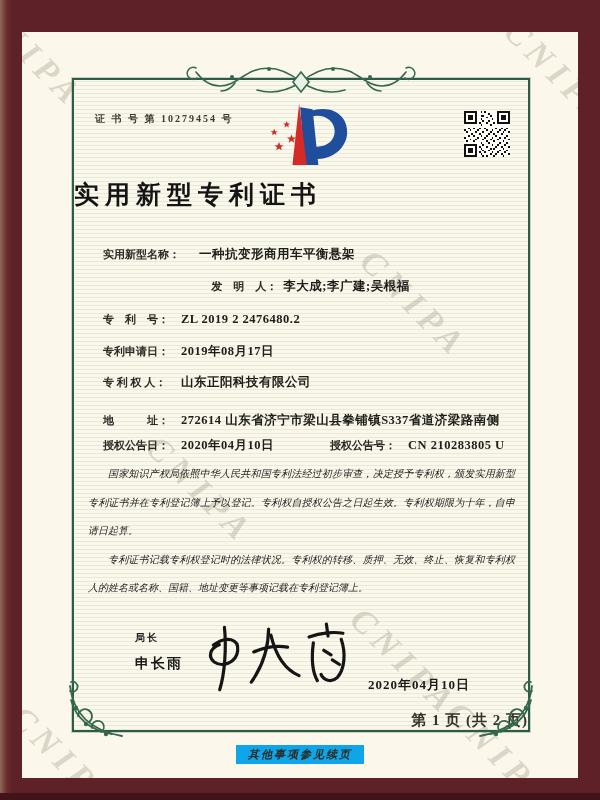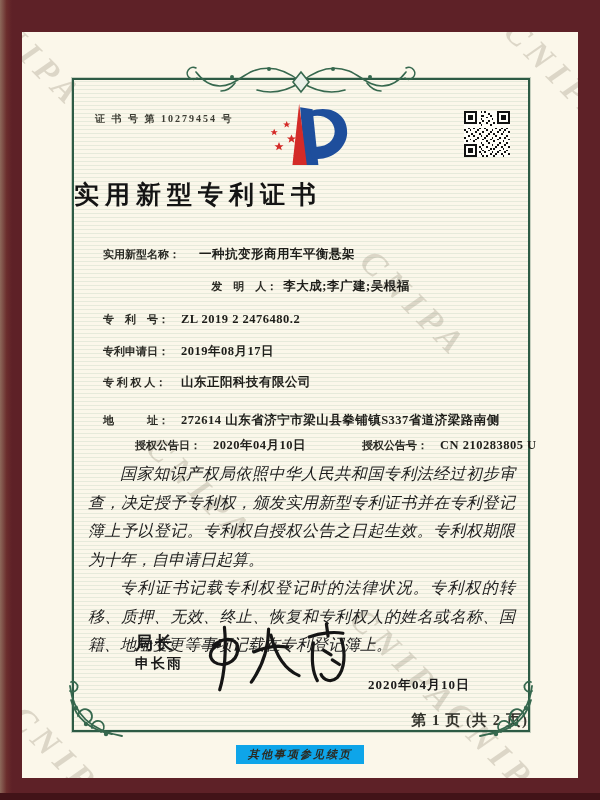--- a/index.html
+++ b/index.html
@@ -43,37 +43,37 @@
     font-size:10px;font-weight:bold;letter-spacing:2px;color:#3c3c33;
   }
   .logo{position:absolute;left:181px;top:20px;}
   .qr{position:absolute;left:390px;top:31px;width:46px;height:46px;}
   .title{
     position:absolute;left:0;right:0;top:98px;
     font-size:25px;font-weight:bold;letter-spacing:6px;color:#141414;
   }
   .field-row{position:absolute;left:29px;right:16px;white-space:nowrap;}
   .r-name{top:164px;} .r-inv{top:196px;text-align:center;} .r-pat{top:229px;} .r-fil{top:261px;}
-  .r-own{top:292px;} .r-adr{top:309px;margin-top:21px;} .r-grant{top:355px;margin-left:32px;}
+  .r-own{top:292px;} .r-adr{top:309px;margin-top:21px;} .r-grant{top:355px;}
   .f-label{
     display:inline-block;width:78px;font-size:11px;font-weight:bold;
     color:#2a2a24;vertical-align:baseline;
   }
   .f-label.wide{width:96px;}
   .f-value{font-size:12.5px;font-weight:bold;color:#1e1e1a;letter-spacing:0.5px;}
   .grant-right{position:absolute;left:227px;top:0;}
   .paras{
     position:absolute;left:14px;right:13px;top:380px;
-    font-size:16px;font-style:italic;color:#1d1d1d;
+    font-size:10px;font-style:italic;color:#1d1d1d;
     line-height:28.5px;text-align:justify;
   }
   .paras p{margin:0;text-indent:2em;}
   .sig-title{position:absolute;left:61px;top:551px;
     font-family:Liberation Sans, sans-serif;
-    font-size:18px;font-weight:bold;color:#1a1a1a;letter-spacing:2px;}
+    font-size:10px;font-weight:bold;color:#1a1a1a;letter-spacing:2px;}
   .sig-name{position:absolute;left:61px;top:575px;
     font-family:Liberation Serif, serif;
     font-size:14px;font-weight:bold;color:#1a1a1a;letter-spacing:2px;}
   .sig-hand{position:absolute;left:118px;top:538px;}
   .issue-date{position:absolute;left:294px;top:596px;
     font-size:13px;font-weight:bold;color:#1a1a1a;letter-spacing:1px;}
   .page-no{position:absolute;left:0;right:0;top:631px;text-align:right;
     font-size:15px;font-weight:bold;color:#33332c;letter-spacing:1px;}
   .footer-note{
     position:absolute;z-index:2;left:0;right:0;top:712px;text-align:center;

